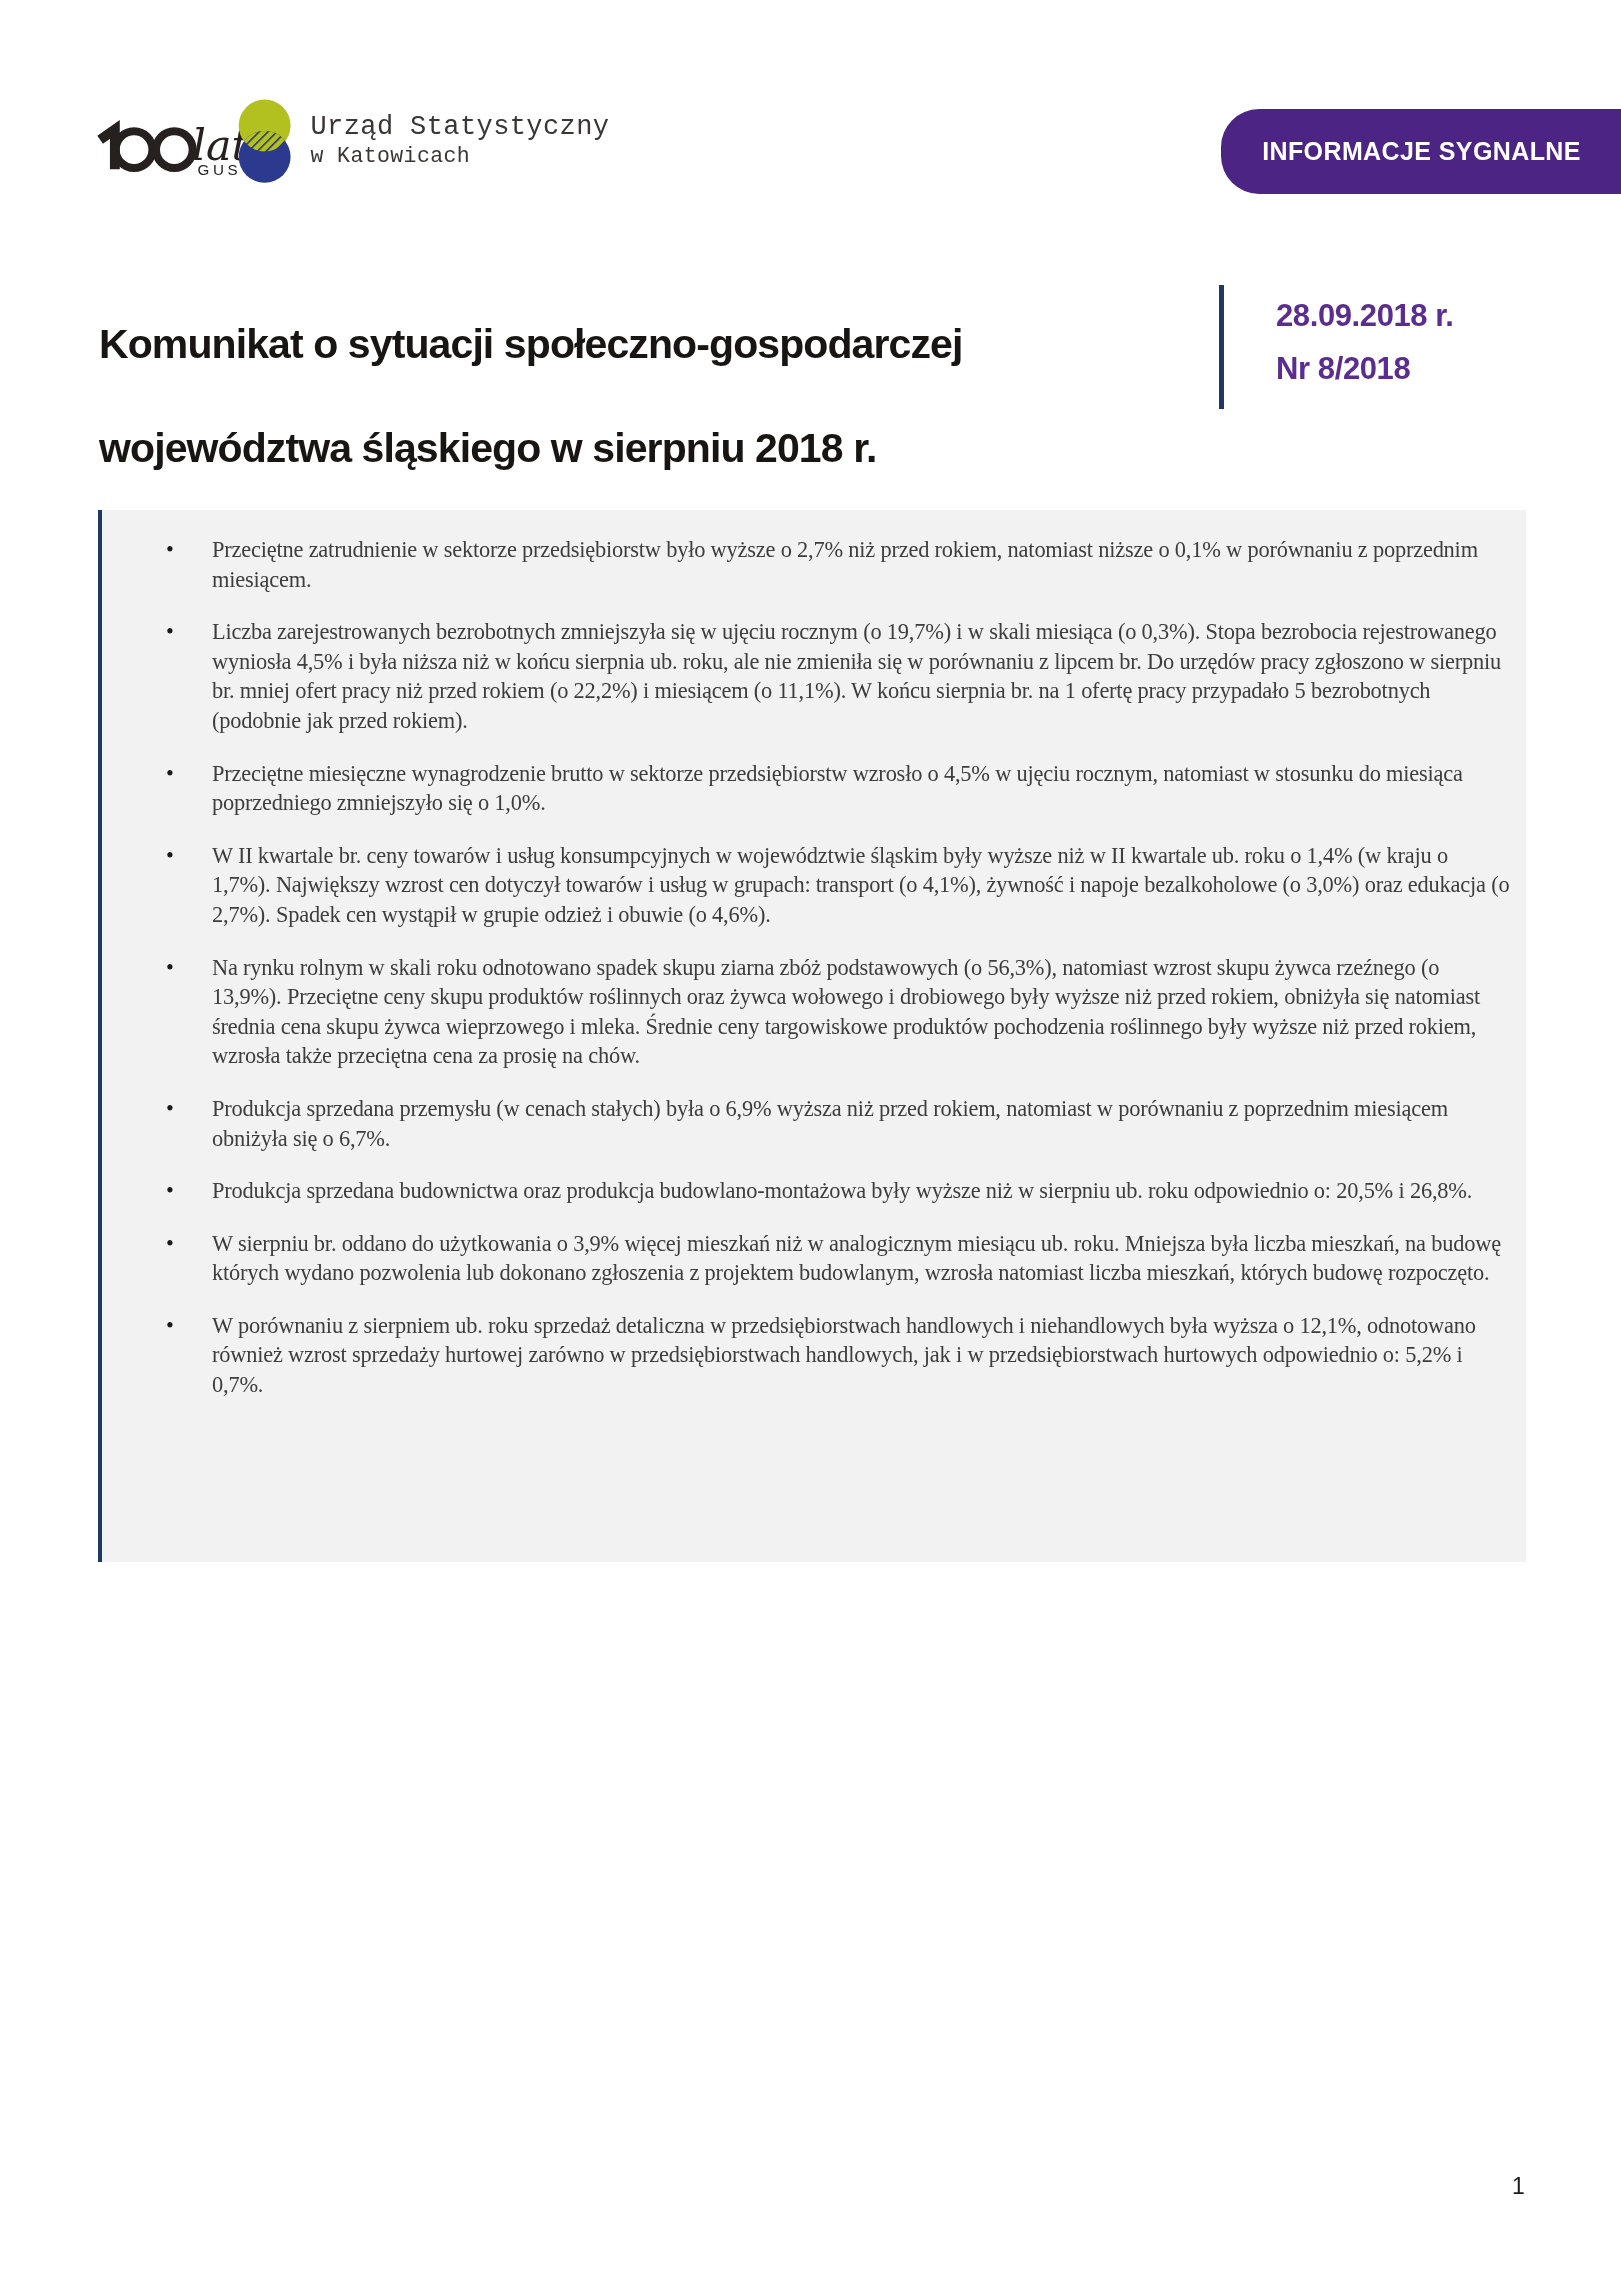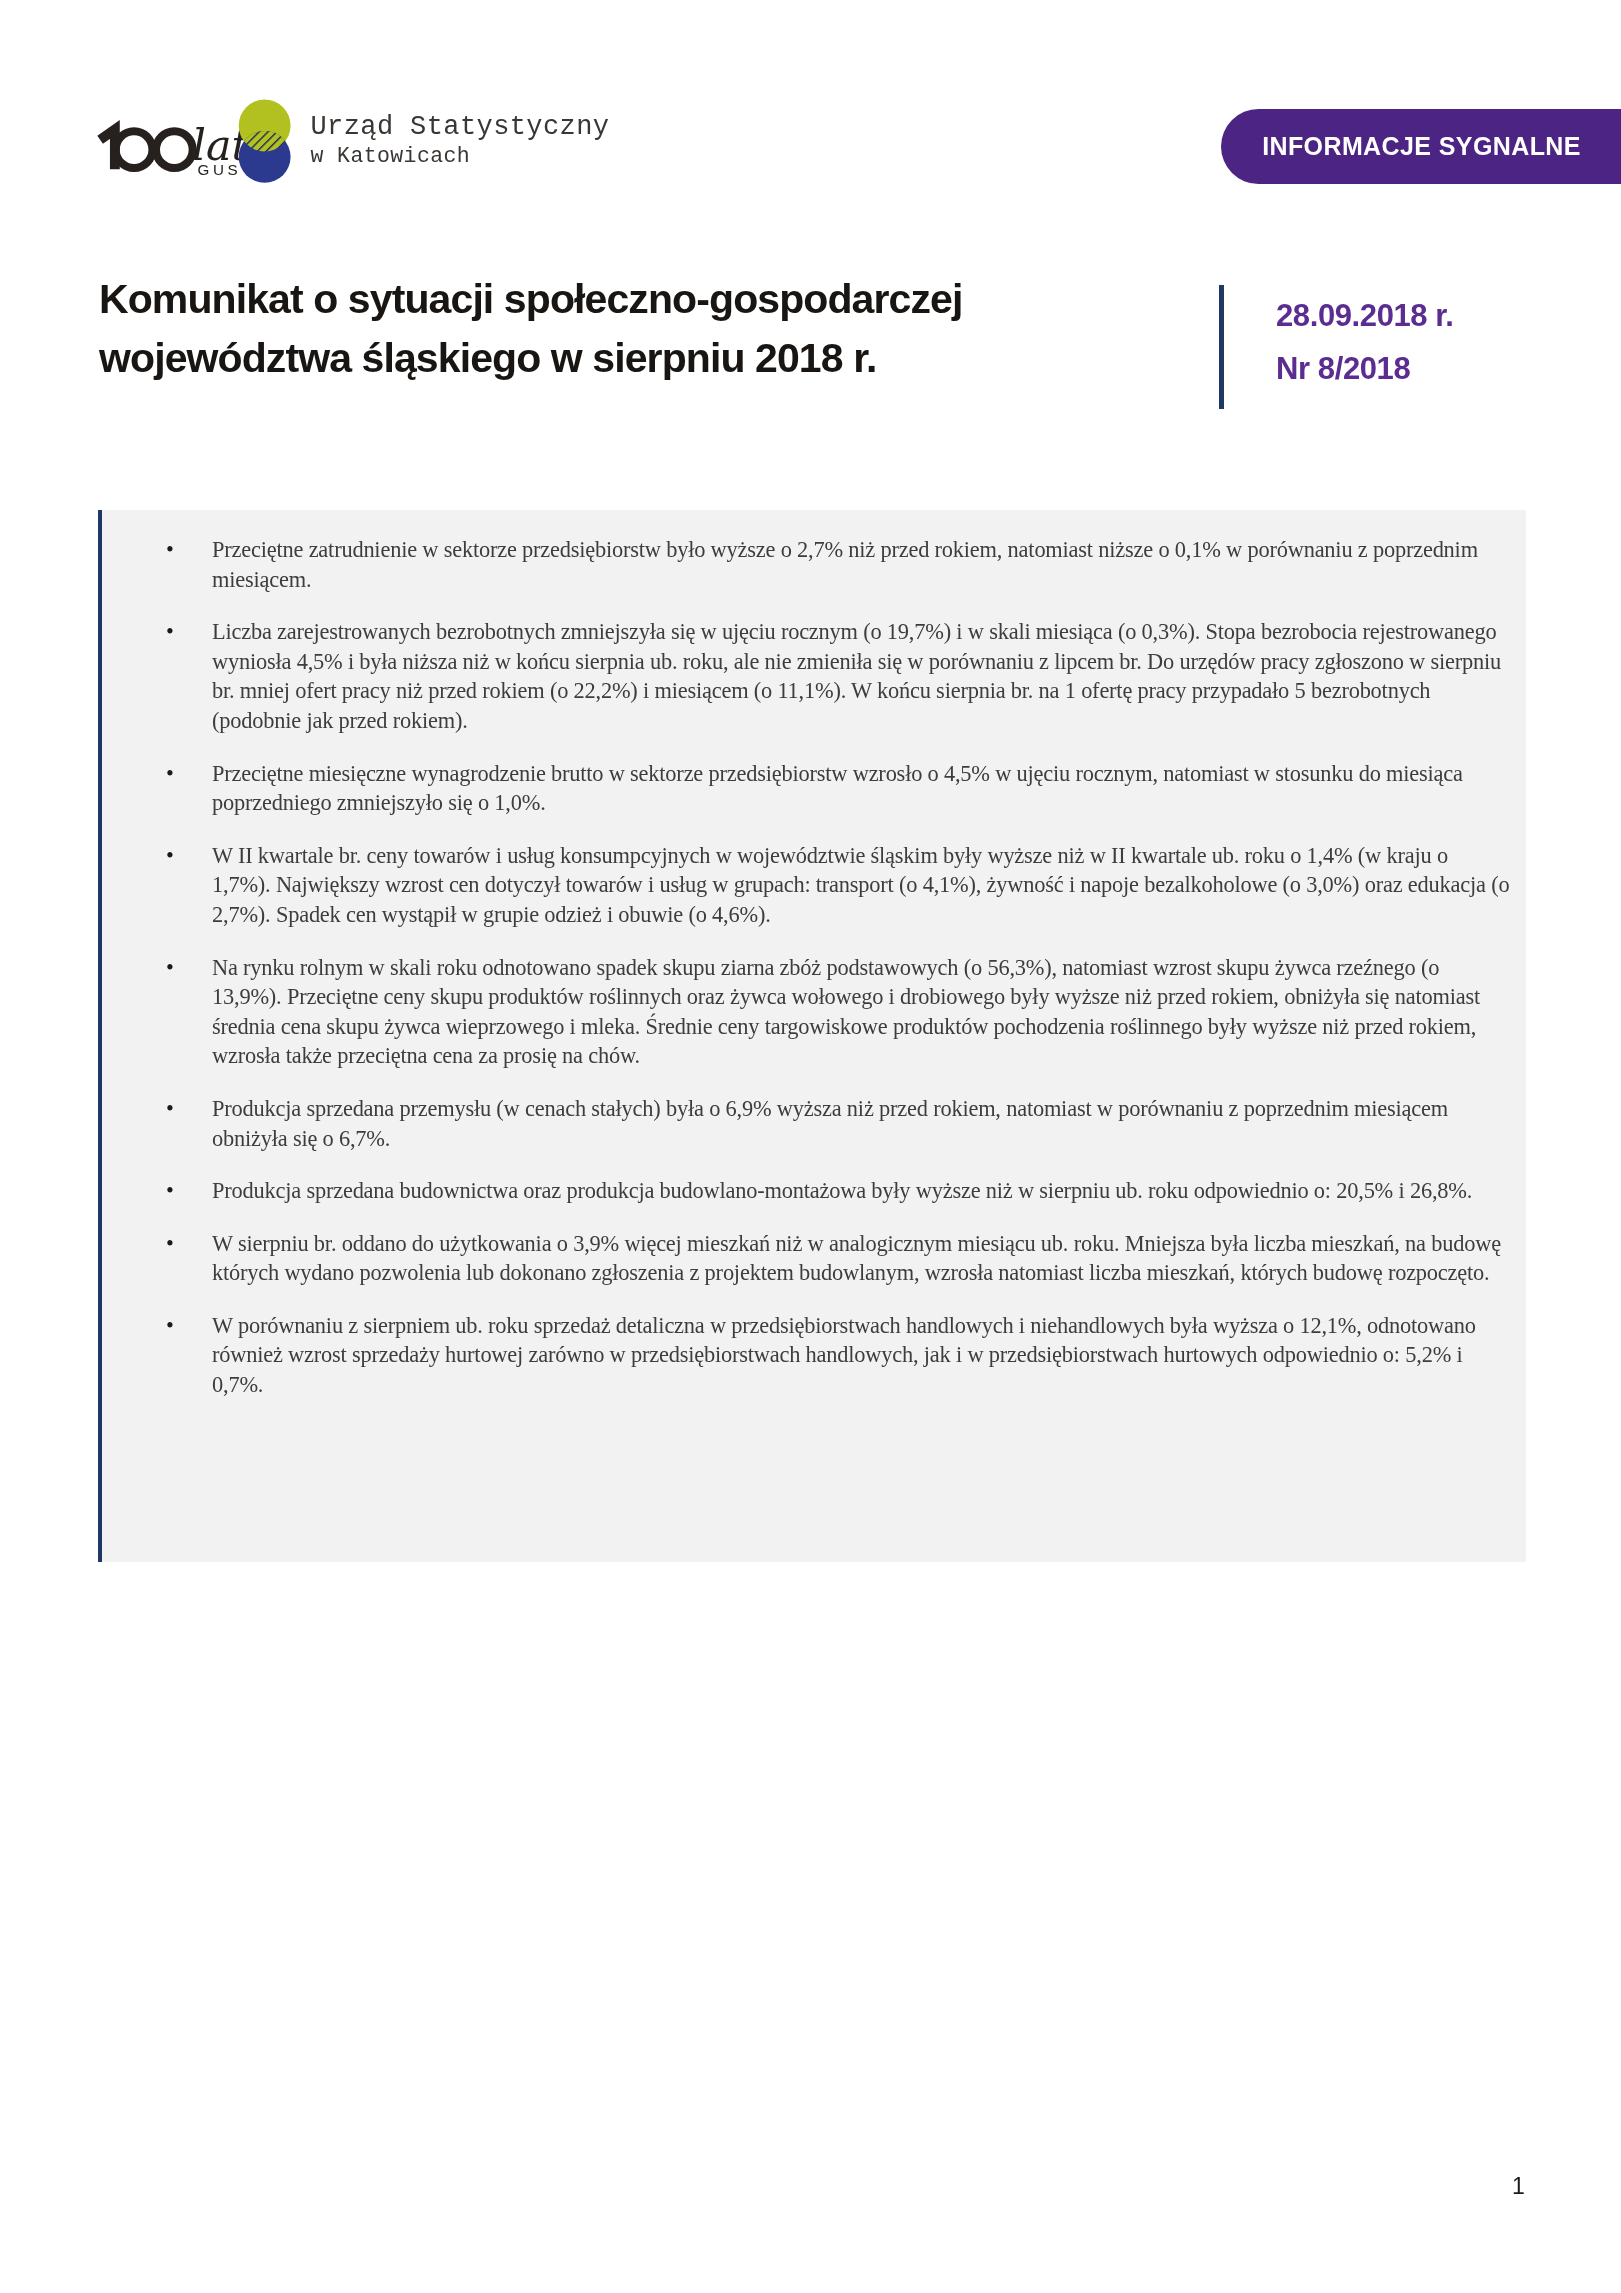--- a/index.html
+++ b/index.html
@@ -17,40 +17,40 @@
     display:flex;align-items:flex-start;
   }
   .logo-svg{display:block;}
   .org-name{margin-left:12.5px;padding-top:16px;color:#3a3633;line-height:1.12;font-family:Liberation Mono, monospace;}
   .org-name .l1{font-size:27px;font-stretch:condensed;letter-spacing:0.4px;}
   .org-name .l2{font-size:21.5px;font-stretch:condensed;letter-spacing:0.4px;margin-top:1.8px;}
 
   
   .badge{
     position:absolute;right:0;top:109px;
-    width:401px;height:75px;
+    width:401px;height:85px;
     background:#4c2483;
     border-radius:38px 0 0 38px;
     display:flex;align-items:center;justify-content:center;
   }
   .badge span{
     color:#ffffff;font-size:25px;font-weight:700;
     font-stretch:condensed;letter-spacing:0.4px;
   }
 
   
   .title-block{
     position:absolute;left:99px;top:270px;width:1102px;
   }
   .title-block h1{
     margin:0;color:#191512;
     font-size:41px;line-height:59px;font-weight:700;
     font-stretch:condensed;letter-spacing:-0.9px;
   }
-  .title-block h1 span{display:block;}
+  .title-block h1 span{display:block;margin-top:45px;}
 
   .issue-divider{
     position:absolute;left:1219px;top:285px;
     width:4.5px;height:124px;background:#1f3864;
   }
   .issue-block{
     position:absolute;left:1276px;top:289px;
     color:#5b2d90;font-weight:700;
     font-size:31px;line-height:53px;
     font-stretch:condensed;letter-spacing:-0.4px;

